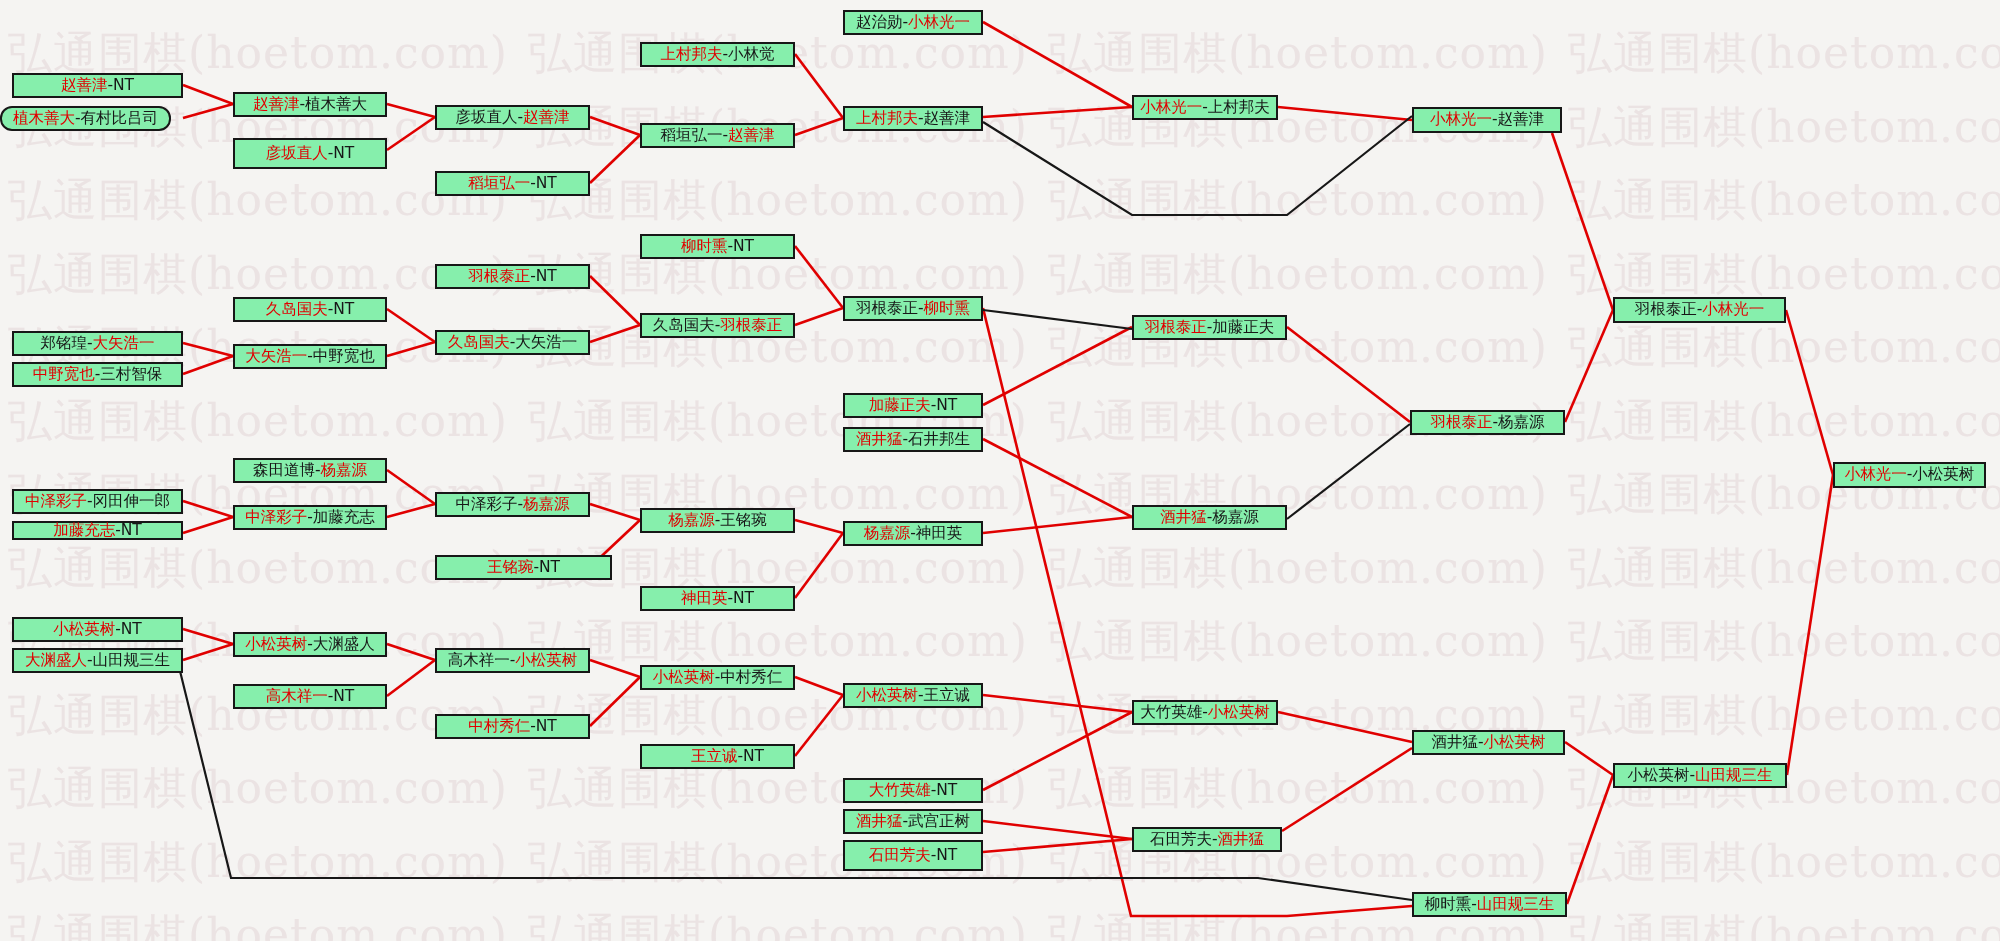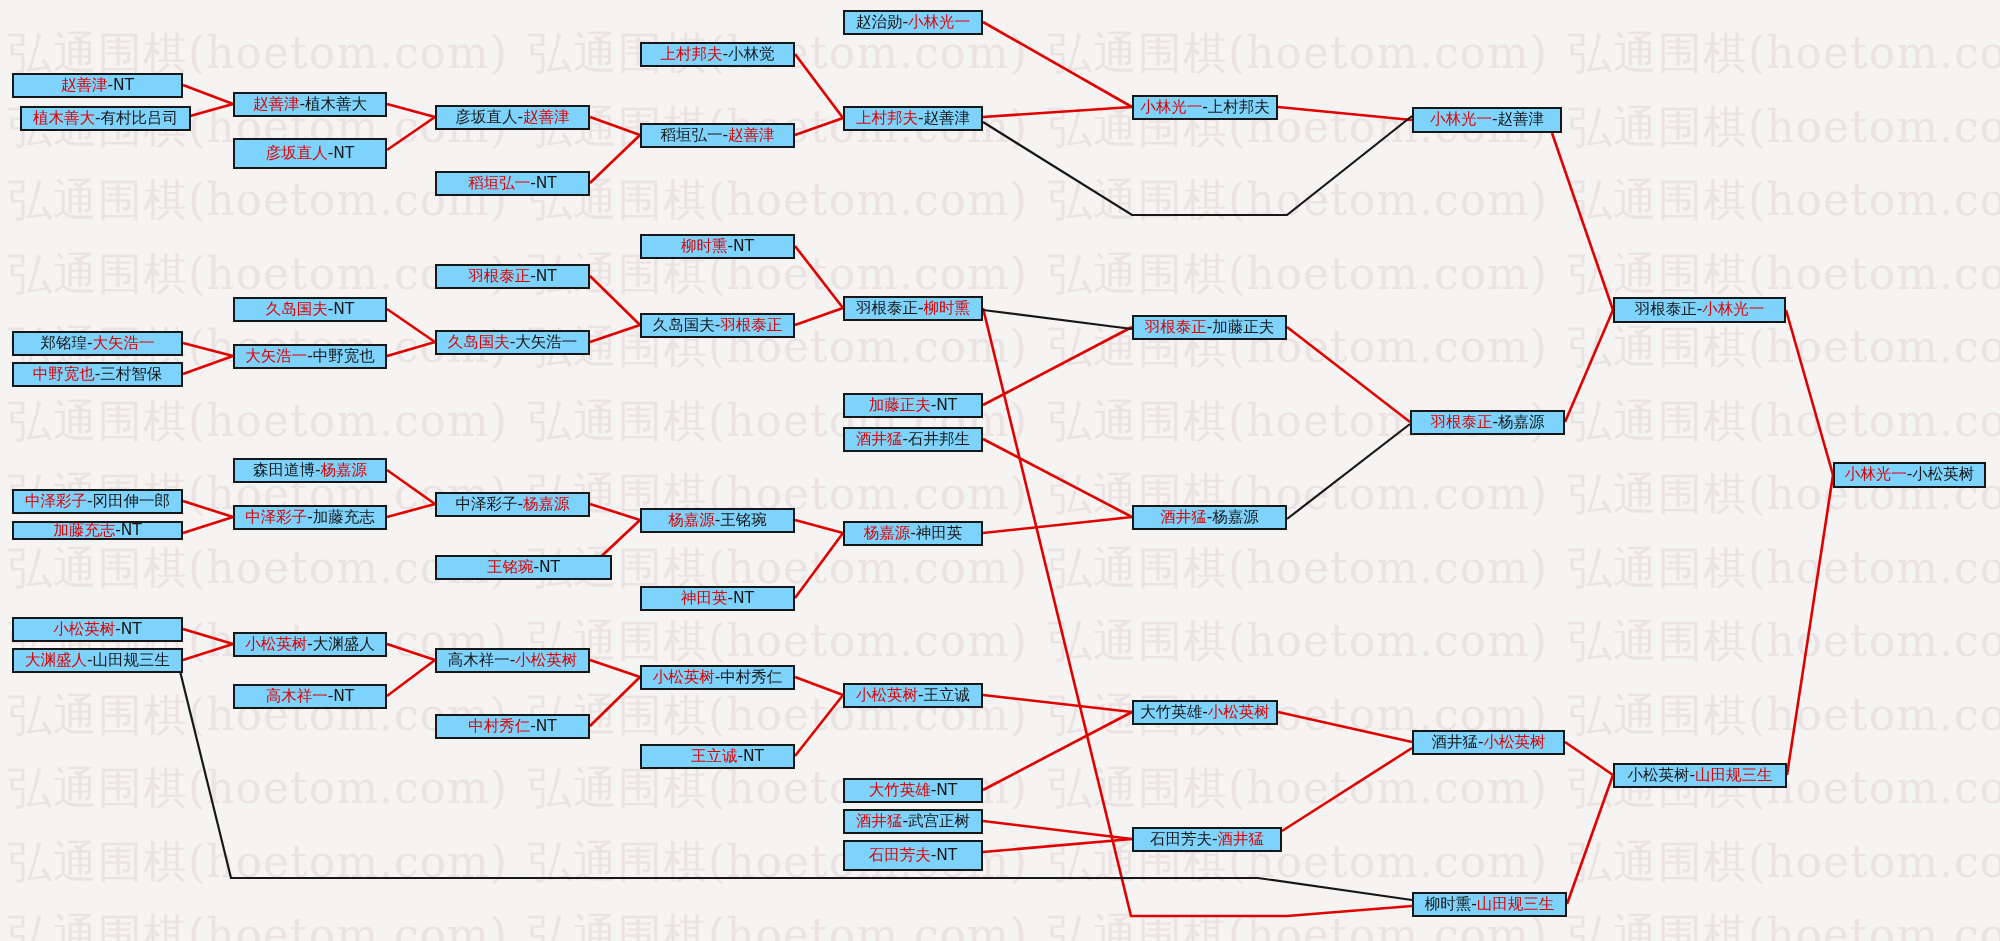--- a/index.html
+++ b/index.html
@@ -2,21 +2,21 @@
 <html><head>
 <meta charset="utf-8">
 <style>
   html,body{margin:0;padding:0;}
   body{width:2000px;height:941px;background:#f5f4f2;overflow:hidden;position:relative;
        font-family:"DejaVu Sans","Liberation Sans",sans-serif;}
   #stage{position:absolute;left:0;top:0;width:2000px;height:941px;}
   .wm{position:absolute;z-index:0;white-space:nowrap;color:#ebe3e3;
       font:44px "DejaVu Serif","Liberation Serif",serif;letter-spacing:1px;user-select:none;}
   #wires{position:absolute;left:0;top:0;z-index:2;}
-  .match{position:absolute;z-index:3;background:#7dd3fc;border:2px solid #171717;
+  .match{position:absolute;z-index:3;background:#86efac;border:2px solid #171717;
          box-sizing:border-box;display:flex;align-items:center;justify-content:center;
          white-space:nowrap;font-size:15.5px;line-height:1;}
   .match .w{color:#e00000;}
   .match .l{color:#171717;}
 </style>
 </head>
 <body>
 
 <div id="stage">
   <div id="wm-layer">
@@ -129,21 +129,21 @@
       <polyline points="983,122 1132,215 1287,215 1412,116" fill="none" stroke="#171717" stroke-width="2.2"></polyline>
       <polyline points="983,310 1132,329" fill="none" stroke="#171717" stroke-width="2.2"></polyline>
       <polyline points="1287,519 1410,424" fill="none" stroke="#171717" stroke-width="2.2"></polyline>
       <polyline points="180,671 231,878 1258,878 1412,900" fill="none" stroke="#171717" stroke-width="2.2"></polyline>
     </svg>
   <div id="box-layer">
       <div class="match" style="left: 12px; top: 73px; width: 171px; height: 25px;">
         <span class="w">赵善津</span>
         <span class="l">-NT</span>
       </div>
-      <div class="match" style="left: 20px; top: 106px; width: 171px; height: 25px;">
+      <div class="match" style="left: 0; top: 106px; width: 171px; height: 25px; border-radius: 12px;">
         <span class="w">植木善大</span>
         <span class="l">-有村比吕司</span>
       </div>
       <div class="match" style="left: 12px; top: 331px; width: 171px; height: 25px;">
         <span class="l">郑铭瑝-</span>
         <span class="w">大矢浩一</span>
       </div>
       <div class="match" style="left: 12px; top: 362px; width: 171px; height: 25px;">
         <span class="w">中野宽也</span>
         <span class="l">-三村智保</span>

